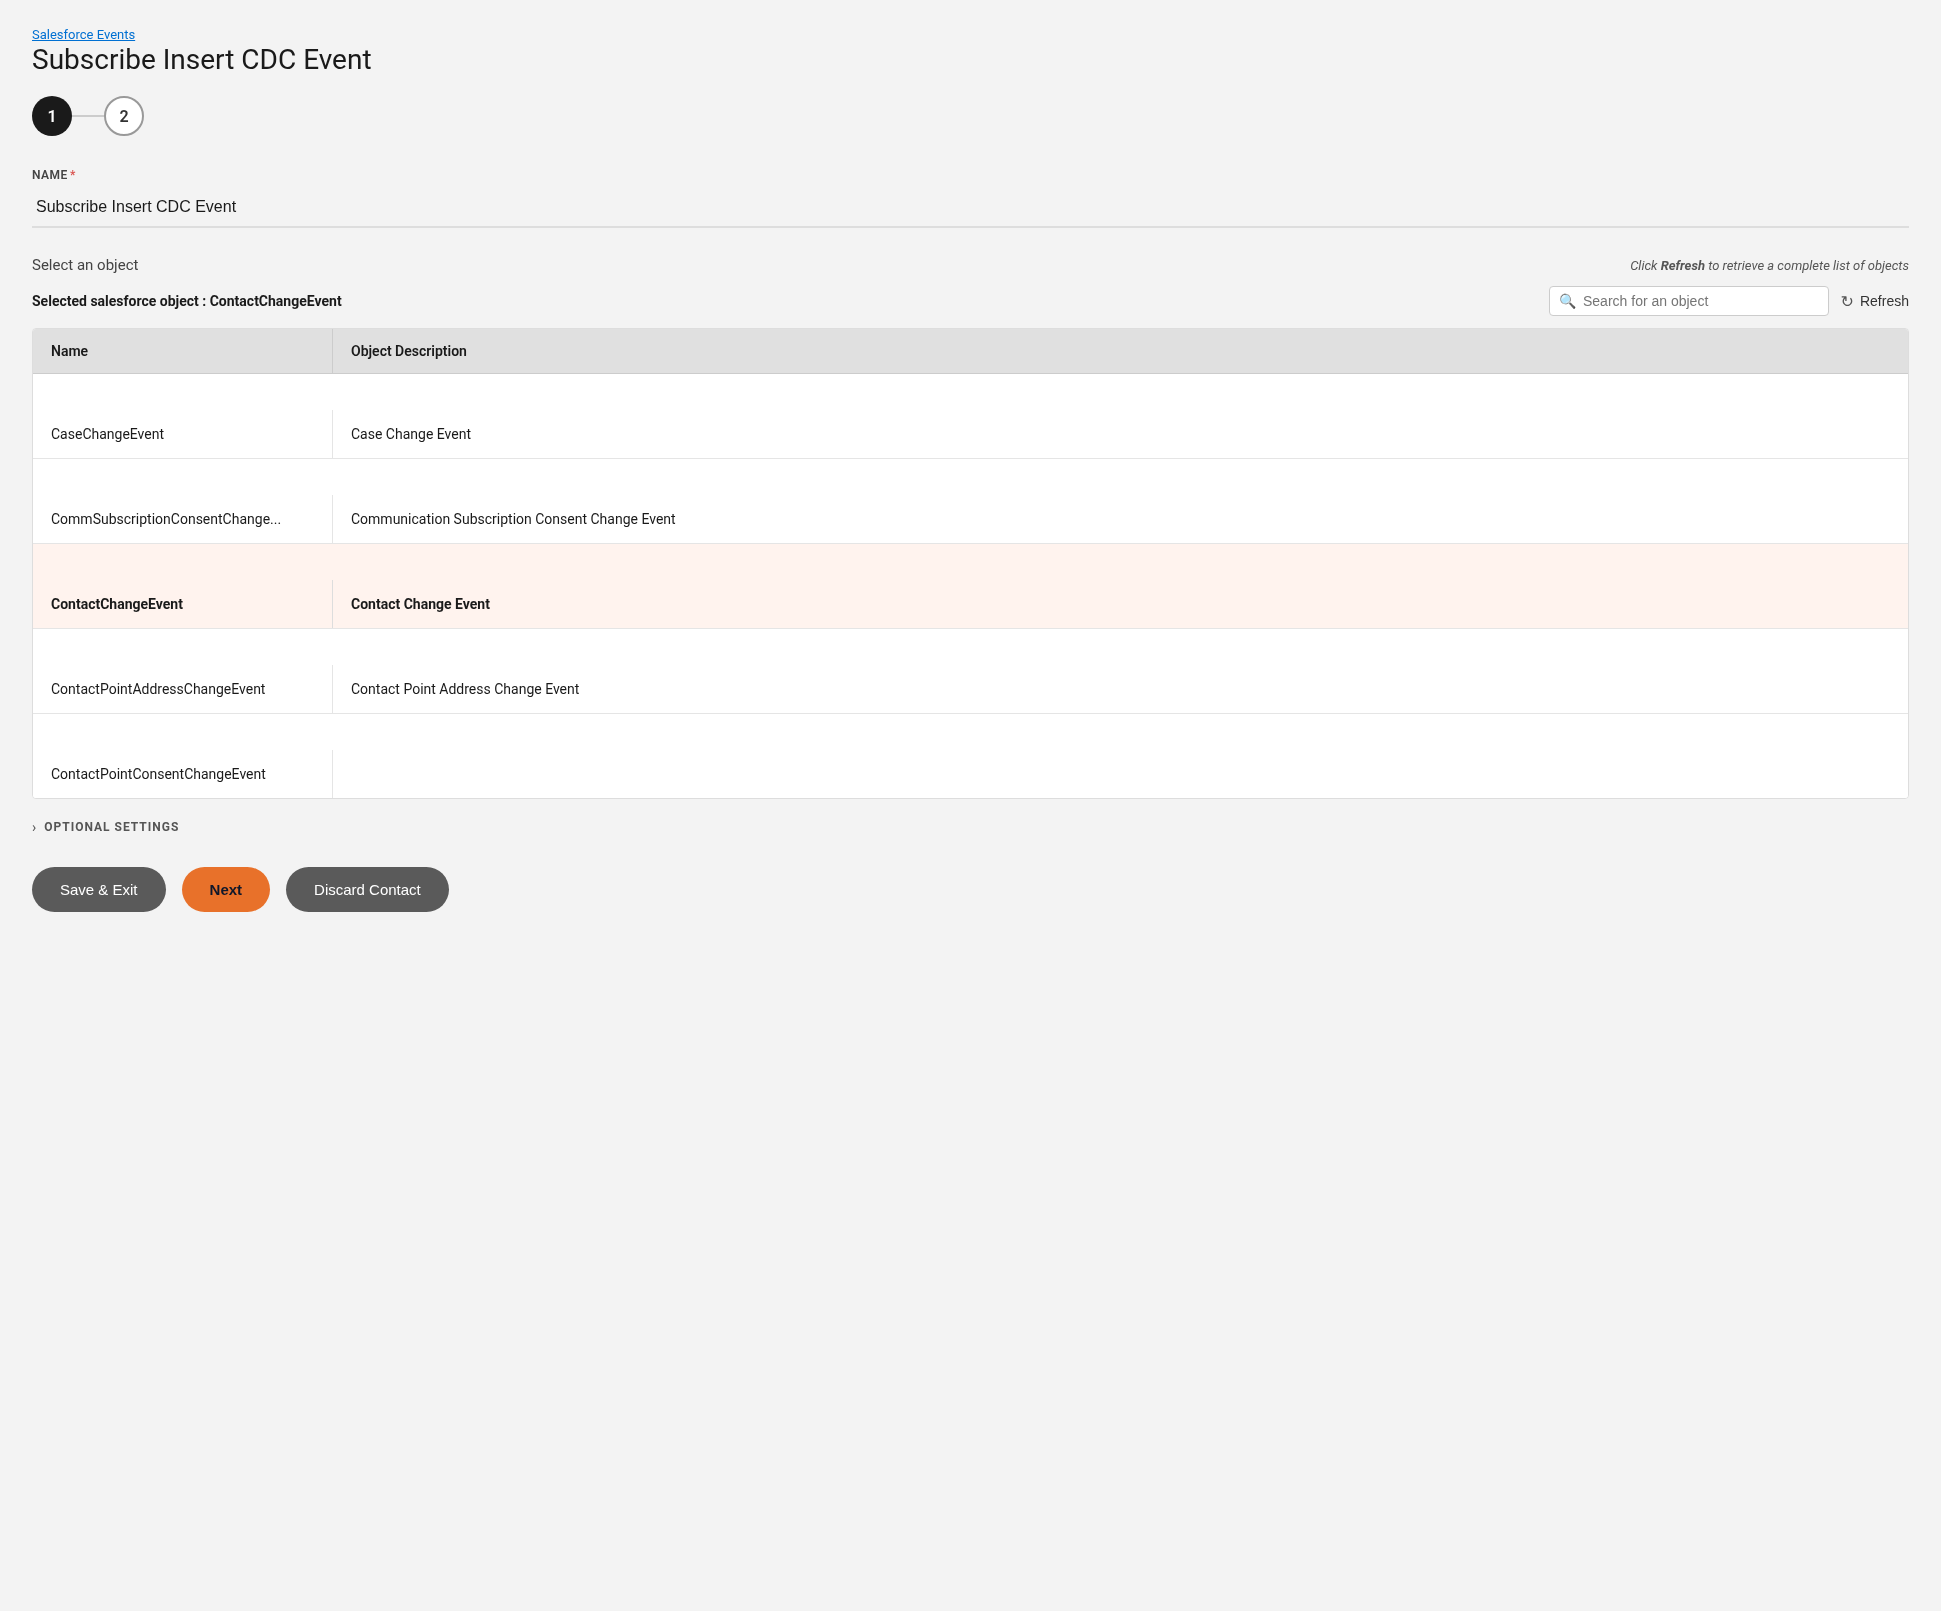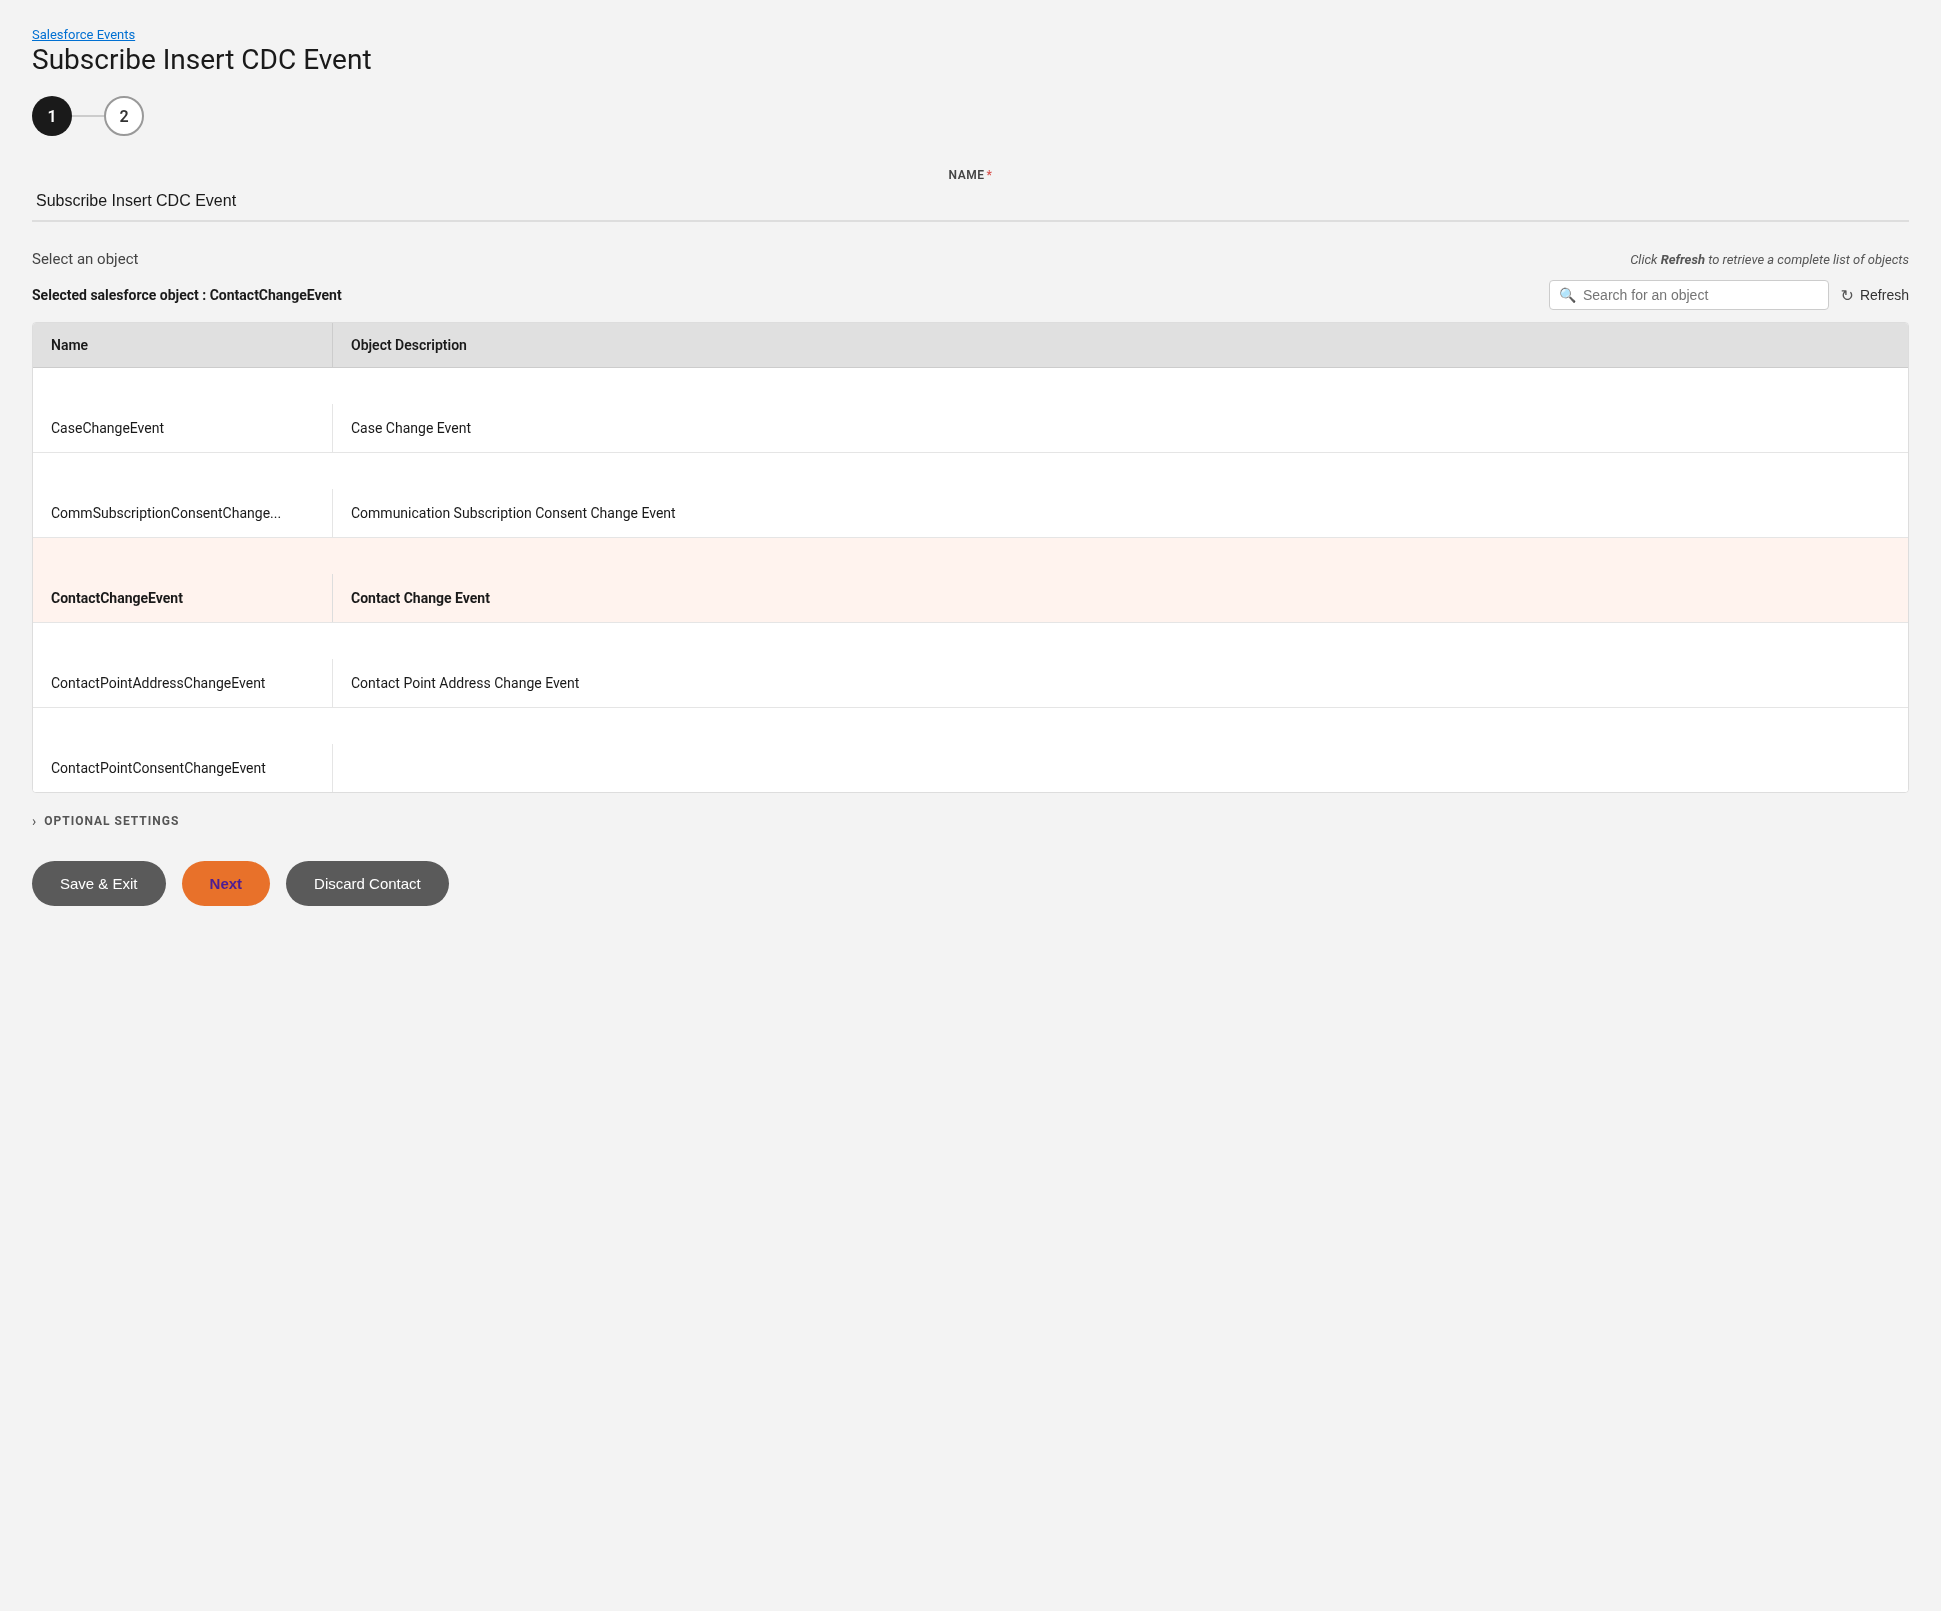--- a/index.html
+++ b/index.html
@@ -50,22 +50,22 @@
     }
     .step-connector {
       width: 32px;
       height: 2px;
       background: #ccc;
     }
     .field-label {
       font-size: 12px;
       font-weight: 600;
       color: #444;
+      margin-bottom: 6px;
       letter-spacing: 0.5px;
-      text-align: center;
     }
     .required-star {
       color: #d9534f;
       margin-left: 2px;
     }
     .name-input {
       width: 100%;
       border: none;
       border-bottom: 2px solid #ddd;
       padding: 10px 4px;
@@ -230,21 +230,21 @@
       font-size: 15px;
       font-weight: 500;
       cursor: pointer;
     }
     .btn-save {
       background: #5a5a5a;
       color: #fff;
     }
     .btn-next {
       background: #e8712a;
-      color: #4c1d95;
+      color: #0f172a;
       font-weight: 600;
     }
     .btn-discard {
       background: #5a5a5a;
       color: #fff;
     }
   </style>
 </head>
 <body>
 

